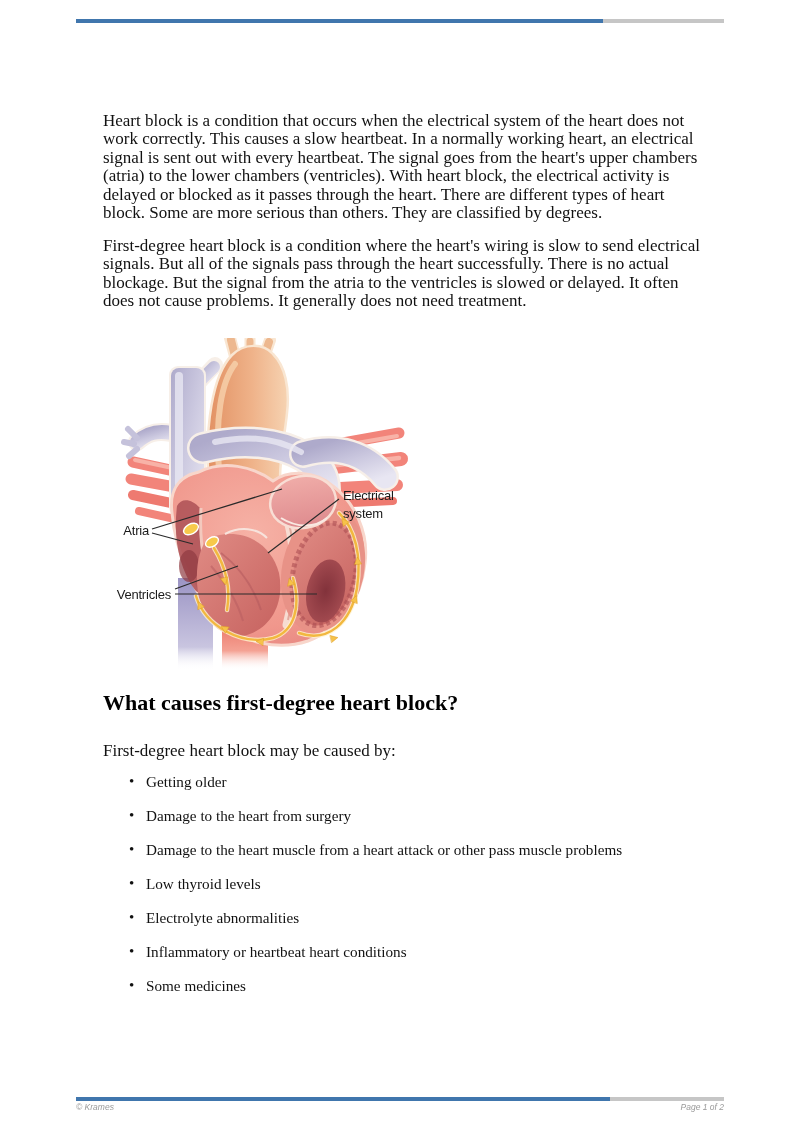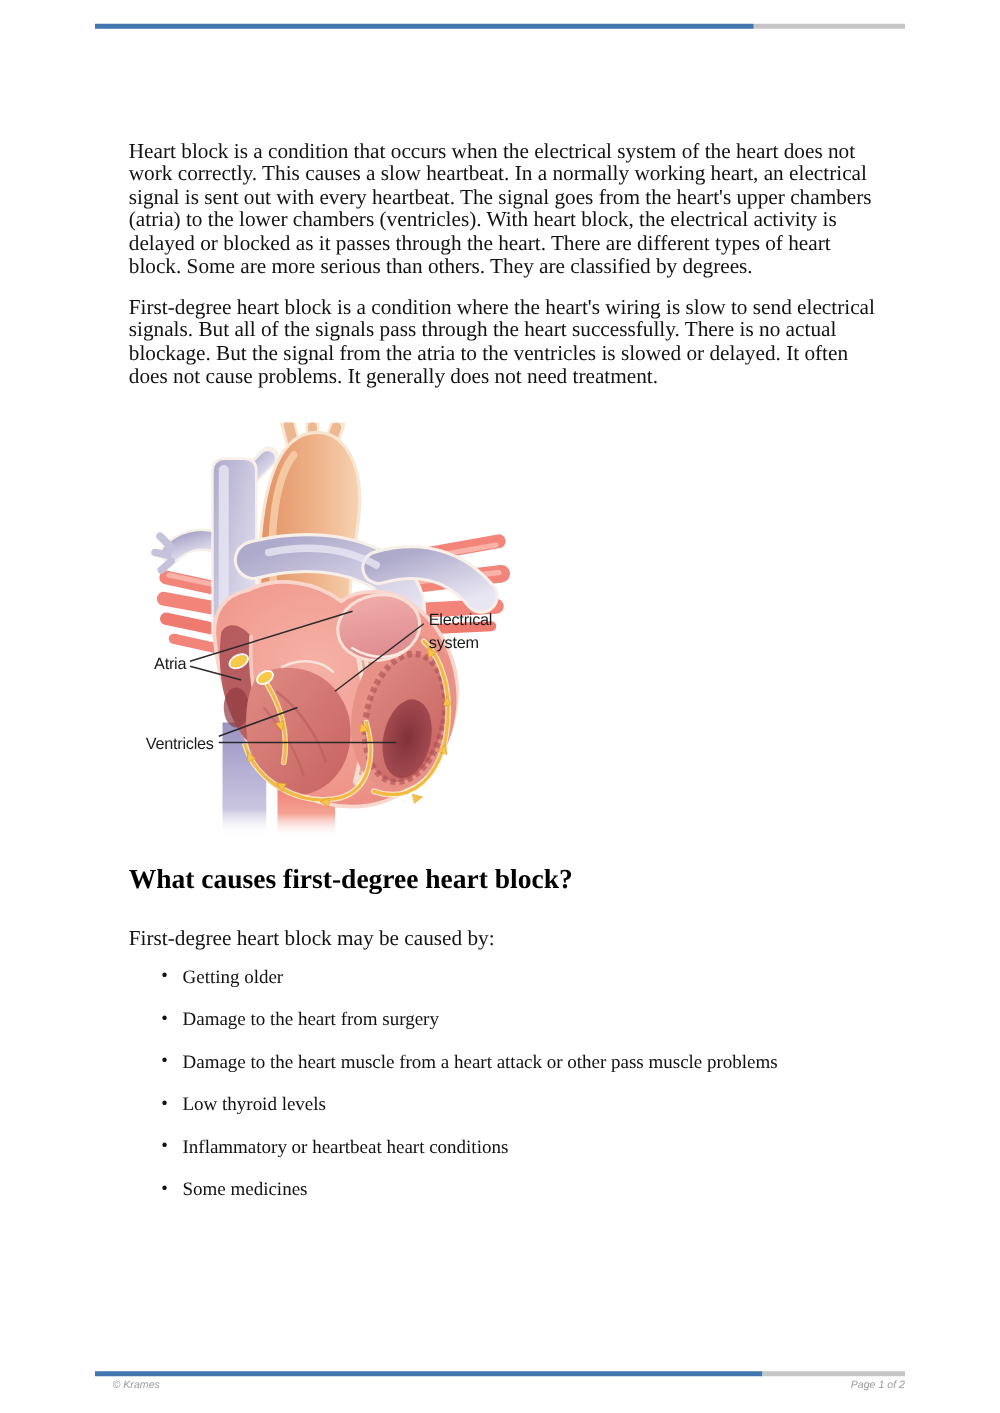--- a/index.html
+++ b/index.html
@@ -225,24 +225,25 @@
 
   <h2 class="section-heading">What causes first-degree heart block?</h2>
 
   <p class="body-para" id="intro">First-degree heart block may be caused by:</p>
 
   <ul class="cause-list">
     <li>Getting older</li>
     <li>Damage to the heart from surgery</li>
     <li>Damage to the heart muscle from a heart attack or other pass muscle problems</li>
     <li>Low thyroid levels</li>
+    <li>Electrolyte abnormalities</li>
     <li>Inflammatory or heartbeat heart conditions</li>
     <li>Some medicines</li>
   </ul>
 
   <div class="footer-bar">
     <div class="bar-blue" style="background:#4076AD; width:534px;"></div>
     <div class="bar-gray" style="background:#C6C6C6;"></div>
   </div>
-  <div class="footer-text" id="footer-left" style="color:#9A9A9A;margin-left:14px;">© Krames</div>
+  <div class="footer-text" id="footer-left" style="color:#9A9A9A;">© Krames</div>
   <div class="footer-text" id="footer-right" style="color:#9A9A9A;">Page 1 of 2</div>
 
 </div>
 
 </body></html>

